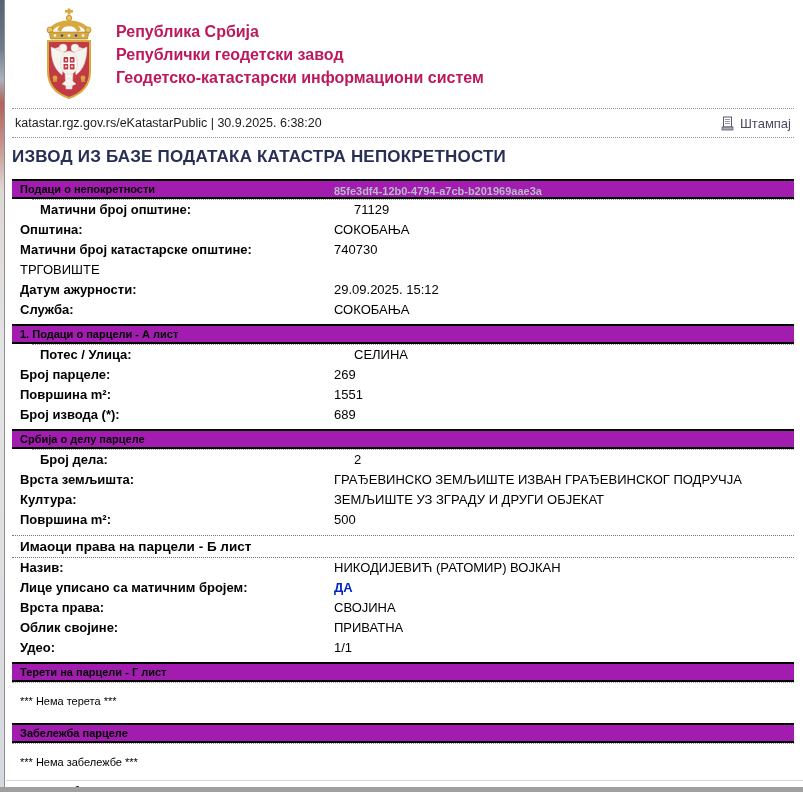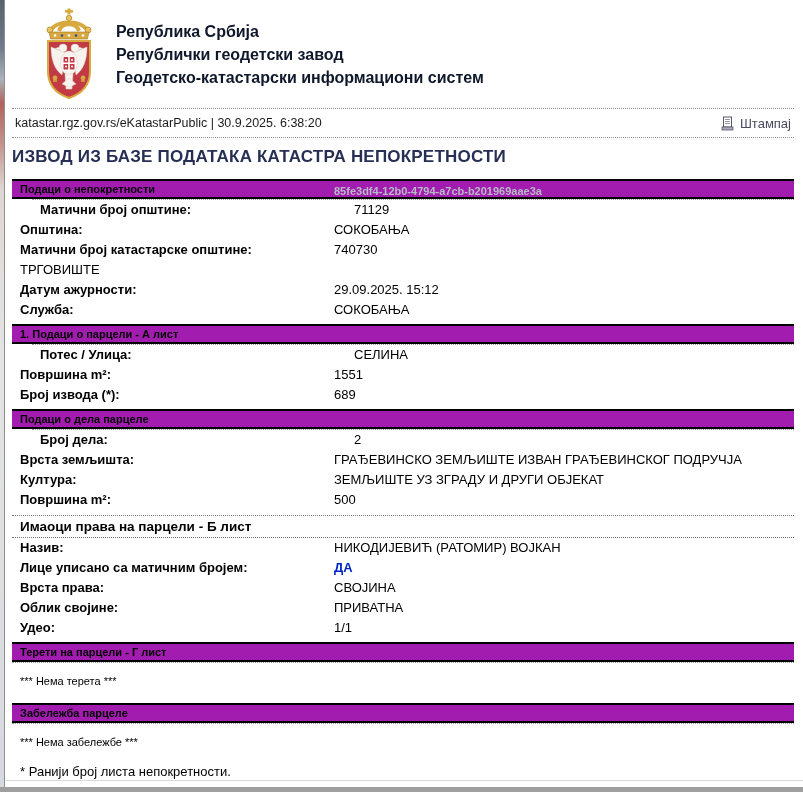--- a/index.html
+++ b/index.html
@@ -18,21 +18,21 @@
       #b2625c 13%, #c4928b 18%, #ded8d4 24%,
       #e4e4e4 45%, #d6d9de 100%);
     border-right:1px solid #8f8f8f;
   }
   .bottom-hairline { position:absolute; left:6px; right:0; bottom:11px; border-top:1px solid #d8d8d8; }
   .bottom-bar { position:absolute; left:0; right:0; bottom:0; height:5px; background:#9f9f9f; }
 
   .page { position:relative; margin:0 9px 0 12px; }
 
   .masthead { display:flex; align-items:flex-start; gap:14px; padding:8px 0 4px 24px; height:108px; }
-  .org { padding-top:12px; color:#0f172a; font-weight:700; font-size:16px; line-height:23px; }
+  .org { padding-top:12px; color:#be185d; font-weight:700; font-size:16px; line-height:23px; }
 
   .dotted { border-top:1px dotted #8f8f8f; height:0; }
 
   .addressbar { display:flex; align-items:center; justify-content:space-between; height:28px;
     font-size:12.5px; color:#1b1b1b; padding:0 3px; }
   .print-btn { display:flex; align-items:center; gap:5px; color:#4a4a5e; font-size:13px; cursor:pointer; }
   .print-btn svg { display:block; }
 
   h1 { margin:0; padding:9px 0 8px; font-size:17px; font-weight:700;
     color:#272f55; letter-spacing:.2px; }
@@ -160,30 +160,34 @@
   </div>
 
   <div class="band">
     <span>1. Подаци о парцели - А лист</span>
   </div>
   <div class="row sep">
     <div class="lbl">Потес / Улица:</div>
     <div class="val">СЕЛИНА</div>
   </div>
   <div class="row">
+    <div class="lbl">Број парцеле:</div>
+    <div class="val">269</div>
+  </div>
+  <div class="row">
     <div class="lbl">Површина m²:</div>
     <div class="val">1551</div>
   </div>
   <div class="row">
     <div class="lbl">Број извода (*):</div>
     <div class="val">689</div>
   </div>
 
   <div class="band">
-    <span>Подаци о дела парцеле</span>
+    <span>Србија о делу парцеле</span>
   </div>
   <div class="row sep">
     <div class="lbl">Број дела:</div>
     <div class="val">2</div>
   </div>
   <div class="row">
     <div class="lbl">Врста земљишта:</div>
     <div class="val">ГРАЂЕВИНСКО ЗЕМЉИШТЕ ИЗВАН ГРАЂЕВИНСКОГ ПОДРУЧЈА</div>
   </div>
   <div class="row">

